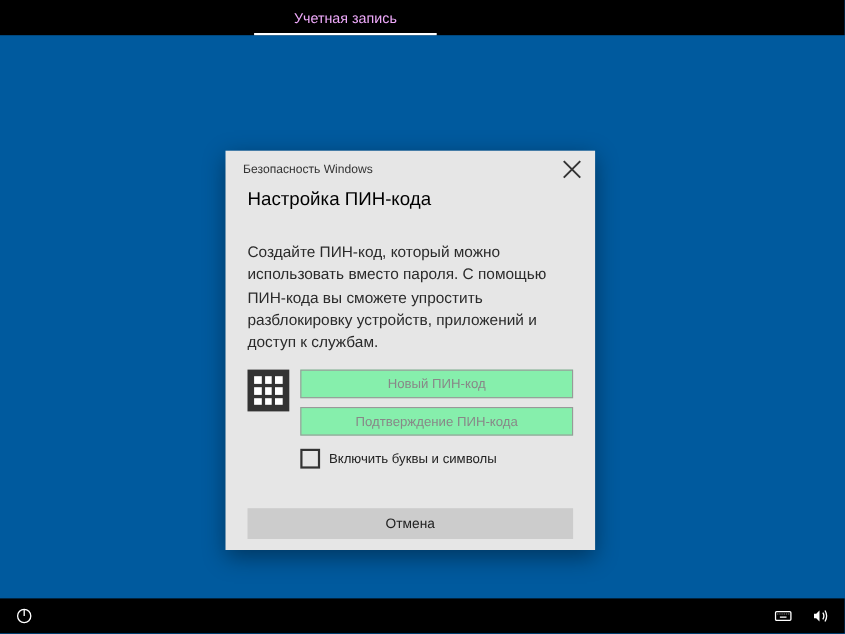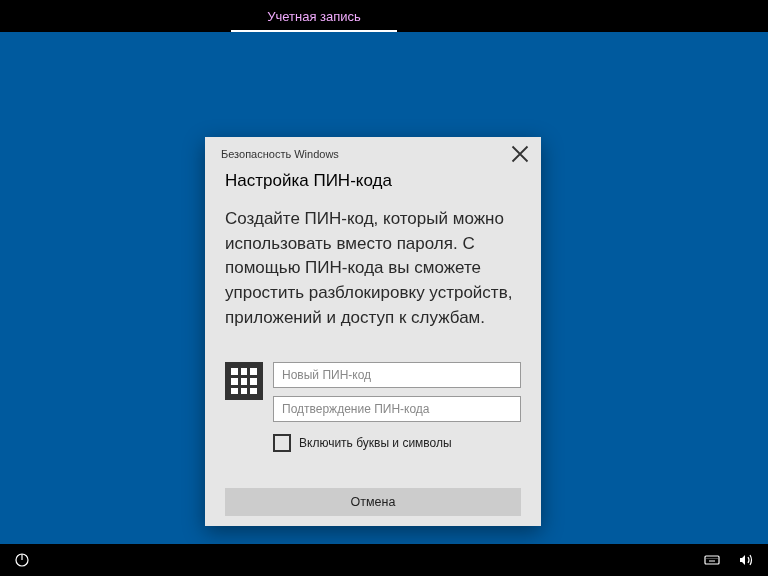--- a/index.html
+++ b/index.html
@@ -13,28 +13,28 @@
     .bottombar { position: absolute; bottom: 0; left: 0; right: 0; height: 32px; background: #000; display: flex; align-items: center; justify-content: space-between; padding: 0 14px; }
     .bottom-left, .bottom-right { display: flex; align-items: center; gap: 18px; }
     .bar-icon { width: 16px; height: 16px; color: #fff; display: flex; align-items: center; justify-content: center; }
     .bar-icon svg { width: 16px; height: 16px; stroke: #fff; fill: none; stroke-width: 1.2; }
     
     .dialog { position: absolute; left: 205px; top: 137px; width: 336px; background: #e6e6e6; box-shadow: 0 6px 20px rgba(0,0,0,0.4); }
     .dialog-header { display: flex; justify-content: space-between; align-items: center; padding: 8px 12px 4px 16px; }
     .dialog-header-title { font-size: 11px; color: #333; }
     .close-btn { width: 18px; height: 18px; display: flex; align-items: center; justify-content: center; font-size: 13px; color: #333; cursor: pointer; }
     .dialog-body { padding: 4px 20px 16px 20px; }
-    .dialog-title { font-size: 17px; color: #000; margin-bottom: 16px; }
-    .dialog-desc { font-size: 17px; color: #2a2a2a; line-height: 1.45; margin-bottom: 32px; }
+    .dialog-title { font-size: 17px; color: #000; margin-bottom: 28px; }
+    .dialog-desc { font-size: 14px; color: #2a2a2a; line-height: 1.45; margin-bottom: 16px; }
     
     .pin-row { display: flex; gap: 10px; align-items: flex-start; margin-bottom: 12px; }
     .keypad-icon { width: 38px; height: 38px; background: #333; display: grid; grid-template-columns: repeat(3, 1fr); grid-template-rows: repeat(3, 1fr); gap: 3px; padding: 6px; flex-shrink: 0; }
     .keypad-icon span { background: #fff; width: 100%; height: 100%; }
     .pin-inputs { flex: 1; display: flex; flex-direction: column; gap: 8px; }
-    .pin-inputs input { width: 100%; height: 26px; border: 1px solid #999; padding: 0 8px; font-size: 12px; background: #ffffff; color: #333; }
+    .pin-inputs input { width: 100%; height: 26px; border: 1px solid #999; padding: 0 8px; font-size: 12px; background: #86efac; color: #333; text-align: center; }
     .pin-inputs input::placeholder { color: #888; }
     
     .checkbox-row { display: flex; align-items: center; gap: 8px; margin-left: 48px; margin-bottom: 20px; margin-top: 12px; }
     .checkbox { width: 18px; height: 18px; border: 2px solid #333; background: transparent; }
     .checkbox-label { font-size: 12px; color: #222; }
     
     .button-row { display: flex; gap: 6px; padding: 0 20px 10px 20px; }
     .btn { flex: 1; height: 28px; border: none; background: #ccc; font-size: 12.5px; color: #222; cursor: pointer; display: flex; align-items: center; justify-content: center; }
     .btn.primary { outline: 3px solid #e88a1a; outline-offset: -1px; }
   </style>

